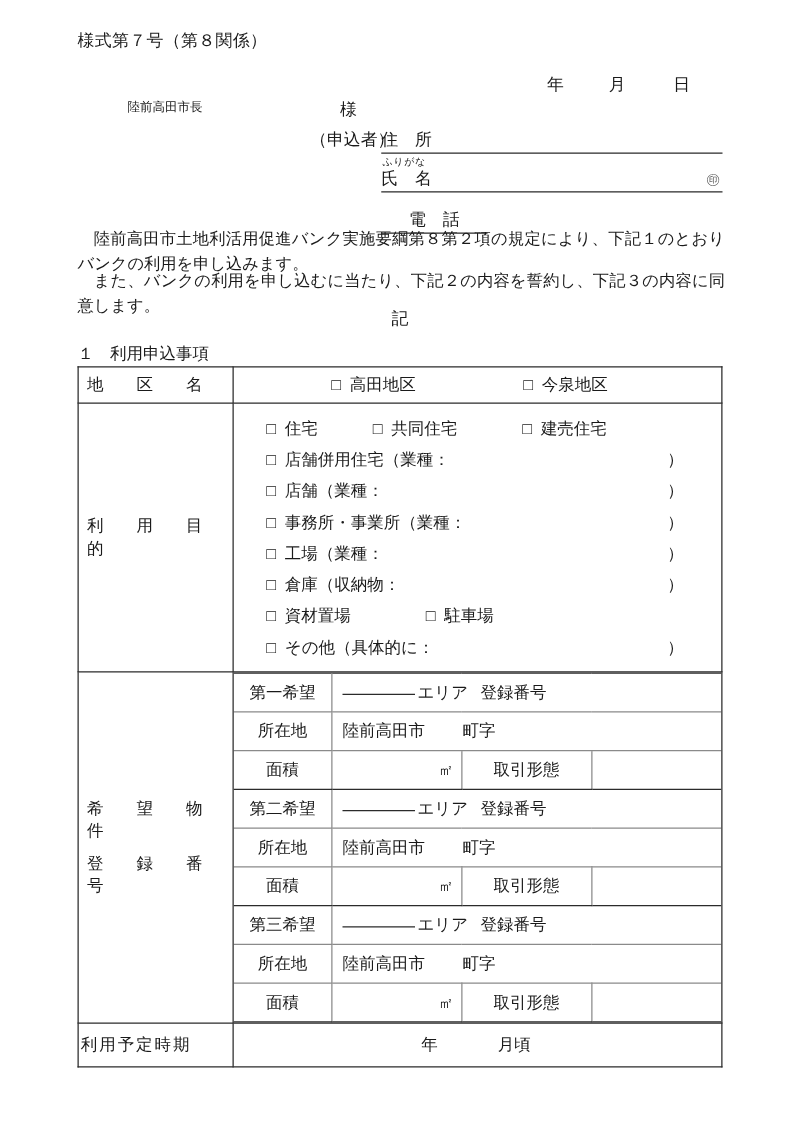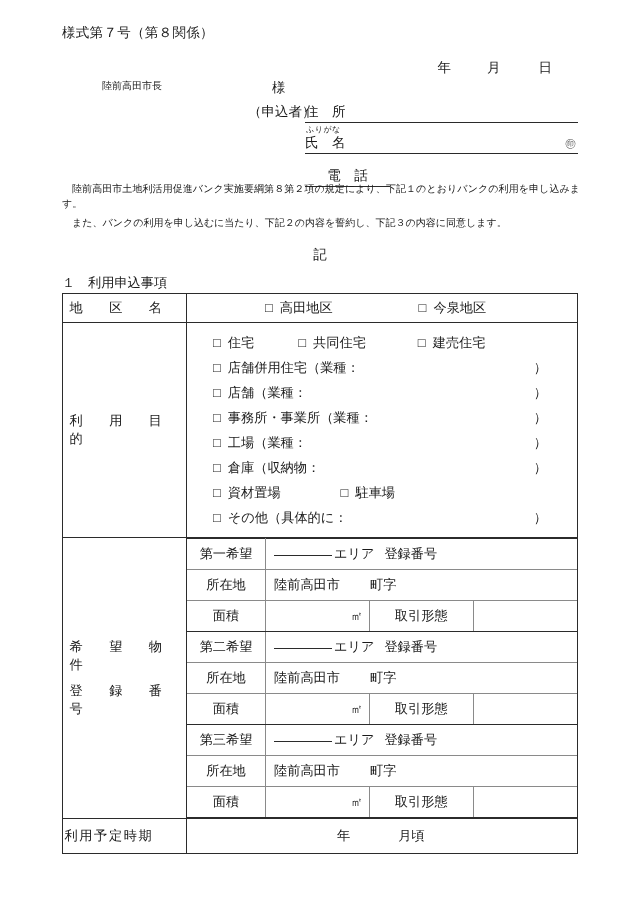--- a/index.html
+++ b/index.html
@@ -113,21 +113,21 @@
     border-bottom: 1px solid #2a2a2a;
     padding-bottom: 1px;
     text-align: center;
   }
 
   
   .para {
     position: absolute;
     left: 62px;
     width: 518px;
-    font-size: 10px;
+    font-size: 13px;
     line-height: 1.52;
     text-indent: 1em;
     text-align: justify;
   }
   .para-1 { top: 181px; }
   .para-2 { top: 215px; }
 
   .ki {
     position: absolute;
     left: 0; top: 246px;

